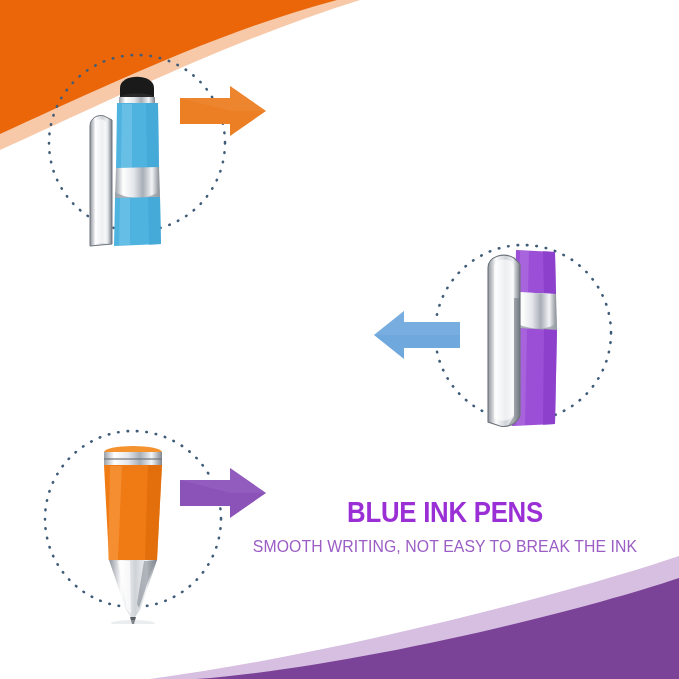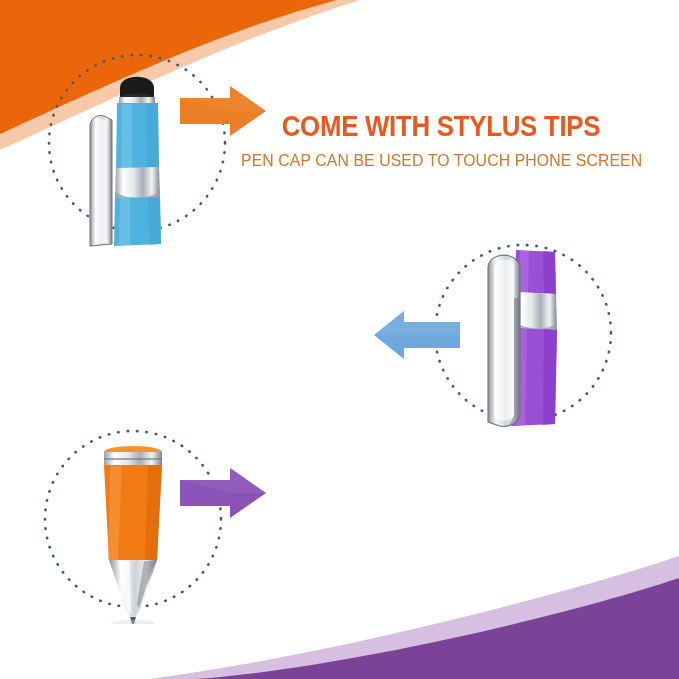--- a/index.html
+++ b/index.html
@@ -163,24 +163,20 @@
         <path d="M 48,78 C 48,70 56,66 62,68 L 70,72 L 70,196 L 48,198 Z" fill="url(#chromeGradV)" stroke="#6E747C" stroke-width="1"></path>
         <path d="M 53,76 C 53,72 58,70 62,72 L 64,74 L 64,195 L 53,196 Z" fill="#FFFFFF" opacity="0.65"></path>
       </svg>
     </div>
 
     <svg class="arrow" style="left:178px; top:36px;" viewBox="0 0 90 54" xmlns="http://www.w3.org/2000/svg">
       <path d="M 2,14 L 52,14 L 52,2 L 88,27 L 52,52 L 52,40 L 2,40 Z" fill="#EC7E23"></path>
       <path d="M 2,14 L 52,14 L 52,2 L 88,27 L 52,27 Z" fill="#F08E3C" opacity="0.45"></path>
     </svg>
 
-    <div class="text-block" style="left:226px; top:62px; width:430px;">
-      <h2 class="heading" style="color:#E8591F;">COME WITH STYLUS TIPS</h2>
-      <p class="subheading" style="color:#D2752F;">PEN CAP CAN BE USED TO TOUCH PHONE SCREEN</p>
-    </div>
   </div>
 
   <div class="feature-row row-2">
 
     <div class="pen-figure right">
       <svg class="dotted-circle" viewBox="0 0 190 190" xmlns="http://www.w3.org/2000/svg">
         <circle cx="95" cy="95" r="88" fill="none" stroke="#3F5C78" stroke-width="2.6" stroke-linecap="round" stroke-dasharray="0.5 9"></circle>
       </svg>
 
       <svg class="pen-art" viewBox="0 0 190 200" xmlns="http://www.w3.org/2000/svg">
@@ -235,15 +231,19 @@
 
         <ellipse cx="95" cy="199" rx="22" ry="3" fill="#C8CCD1" opacity="0.35"></ellipse>
       </svg>
     </div>
 
     <svg class="arrow" style="left:178px; top:42px;" viewBox="0 0 90 54" xmlns="http://www.w3.org/2000/svg">
       <path d="M 2,14 L 52,14 L 52,2 L 88,27 L 52,52 L 52,40 L 2,40 Z" fill="#8B52B8"></path>
       <path d="M 2,14 L 52,14 L 52,2 L 88,27 L 52,27 Z" fill="#9C68C6" opacity="0.45"></path>
     </svg>
 
+    <div class="text-block" style="left:230px; top:72px; width:430px;">
+      <h2 class="heading" style="color:#9A2FD6;">BLUE INK PENS</h2>
+      <p class="subheading" style="color:#9B5EC4;">SMOOTH WRITING, NOT EASY TO BREAK THE INK</p>
+    </div>
   </div>
 
 </div>
 
 </body></html>

